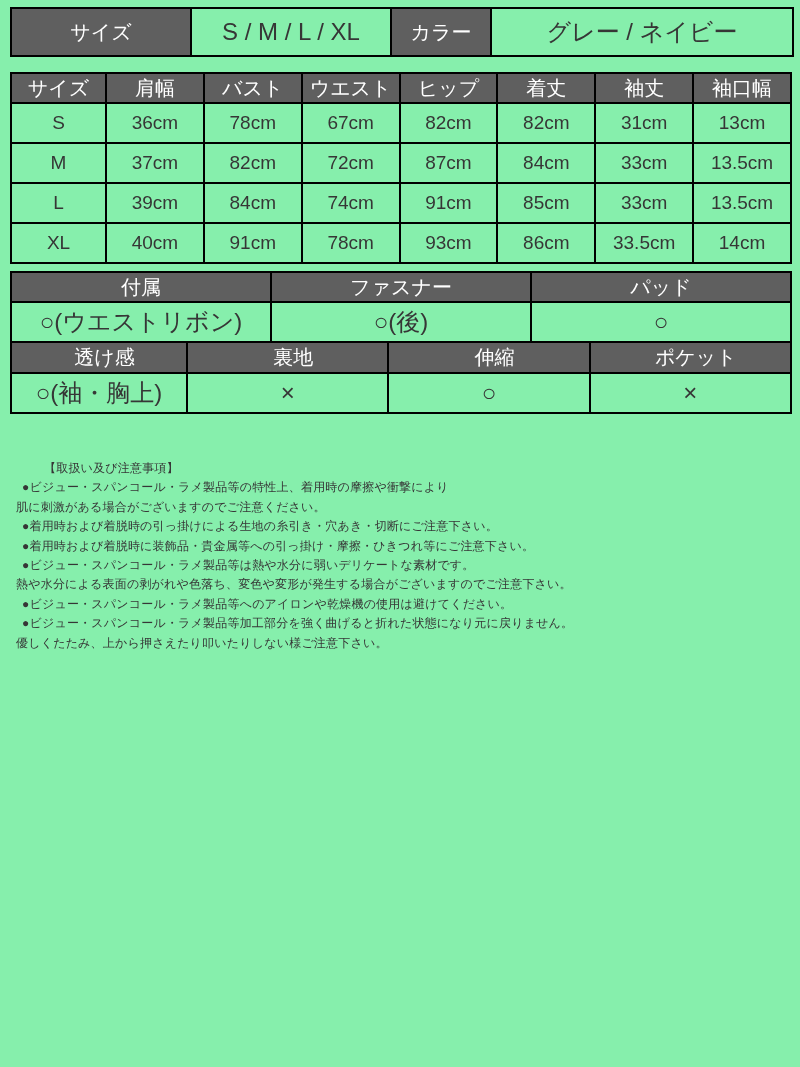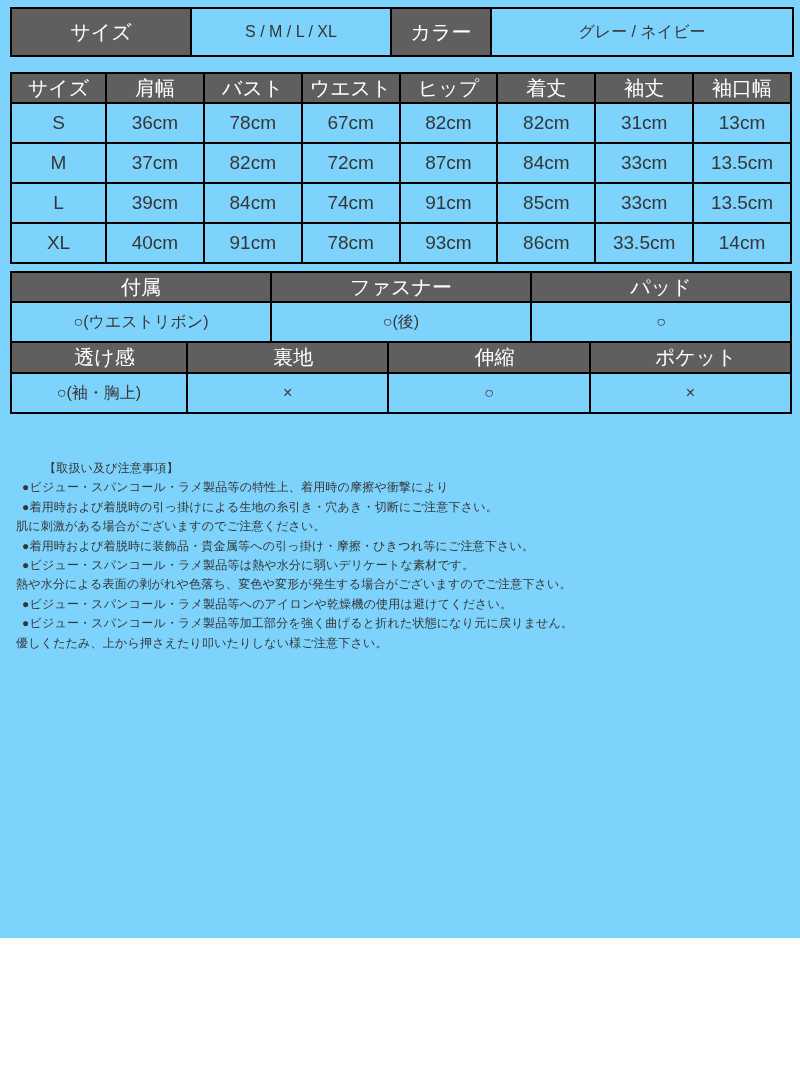--- a/index.html
+++ b/index.html
@@ -4,22 +4,22 @@
 <style>
   * { box-sizing: border-box; }
   html, body {
     margin: 0; padding: 0;
     background: #ffffff;
     font-family: "Liberation Sans", "DejaVu Sans", sans-serif;
   }
   .sheet {
     position: relative;
     width: 800px;
-    height: 938px;
-    background: #7dd3fc;
+    height: 1067px;
+    background: #86efac;
     overflow: hidden;
     color: var(--body-text, #363636);
   }
   table {
     border-collapse: collapse;
     table-layout: fixed;
     width: 782px;
     margin-left: 10px;
   }
   th, td {
@@ -31,21 +31,21 @@
     white-space: nowrap;
   }
   th.hd {
     background: var(--header-bg, #5f5f5f);
     color: var(--header-text, #ffffff);
     font-size: 20px;
     font-weight: normal;
   }
   td.val {
     color: var(--body-text, #363636);
-    font-size: 16px;
+    font-size: 24px;
   }
   .t1 { margin-top: 7px; }
   .t1 td, .t1 th { height: 48px; }
 
   .t2 { margin-top: 15px; }
   .t2 th.hd { height: 30px; }
   .t2 td.val { height: 40px; font-size: 19px; }
 
   .t3 { margin-top: 7px; }
   .t3 th.hd { height: 30px; }
@@ -192,22 +192,22 @@
       <td class="val">×</td>
       <td class="val">○</td>
       <td class="val">×</td>
     </tr>
   </tbody>
     </table>
 
   <div class="notes">
     <div class="line title">【取扱い及び注意事項】</div>
     <div class="line bullet">●ビジュー・スパンコール・ラメ製品等の特性上、着用時の摩擦や衝撃により</div>
+    <div class="line">肌に刺激がある場合がございますのでご注意ください。</div>
     <div class="line bullet">●着用時および着脱時の引っ掛けによる生地の糸引き・穴あき・切断にご注意下さい。</div>
-    <div class="line">肌に刺激がある場合がございますのでご注意ください。</div>
     <div class="line bullet">●着用時および着脱時に装飾品・貴金属等への引っ掛け・摩擦・ひきつれ等にご注意下さい。</div>
     <div class="line bullet">●ビジュー・スパンコール・ラメ製品等は熱や水分に弱いデリケートな素材です。</div>
     <div class="line">熱や水分による表面の剥がれや色落ち、変色や変形が発生する場合がございますのでご注意下さい。</div>
     <div class="line bullet">●ビジュー・スパンコール・ラメ製品等へのアイロンや乾燥機の使用は避けてください。</div>
     <div class="line bullet">●ビジュー・スパンコール・ラメ製品等加工部分を強く曲げると折れた状態になり元に戻りません。</div>
     <div class="line">優しくたたみ、上から押さえたり叩いたりしない様ご注意下さい。</div>
   </div>
 
 </div>
 

